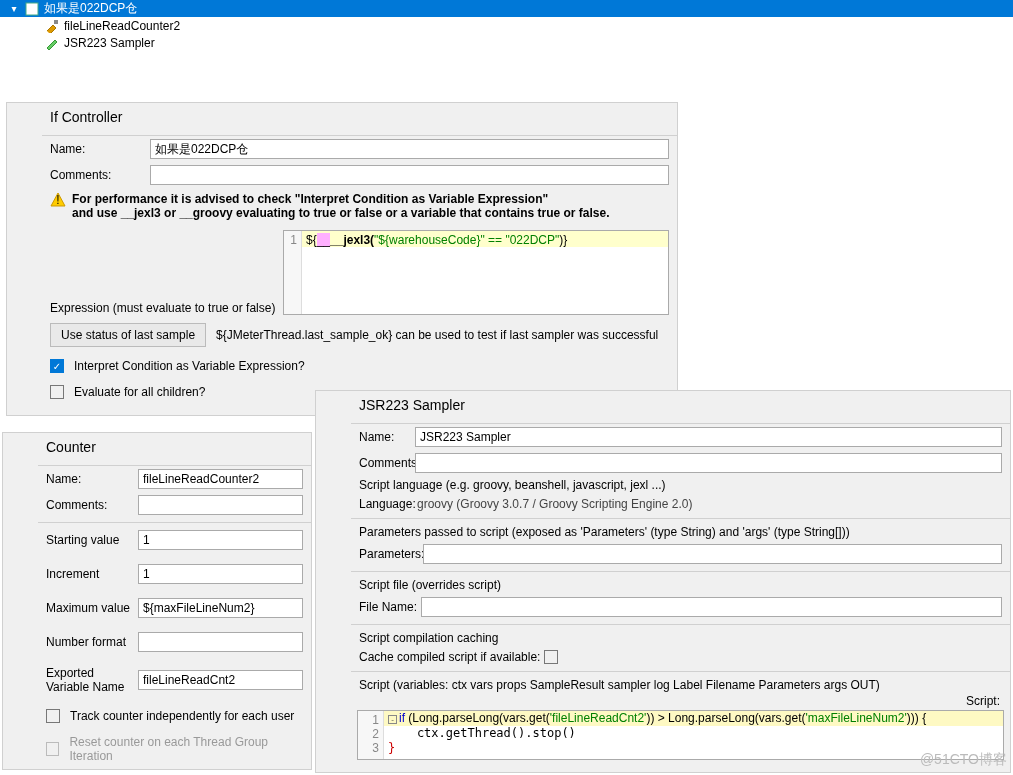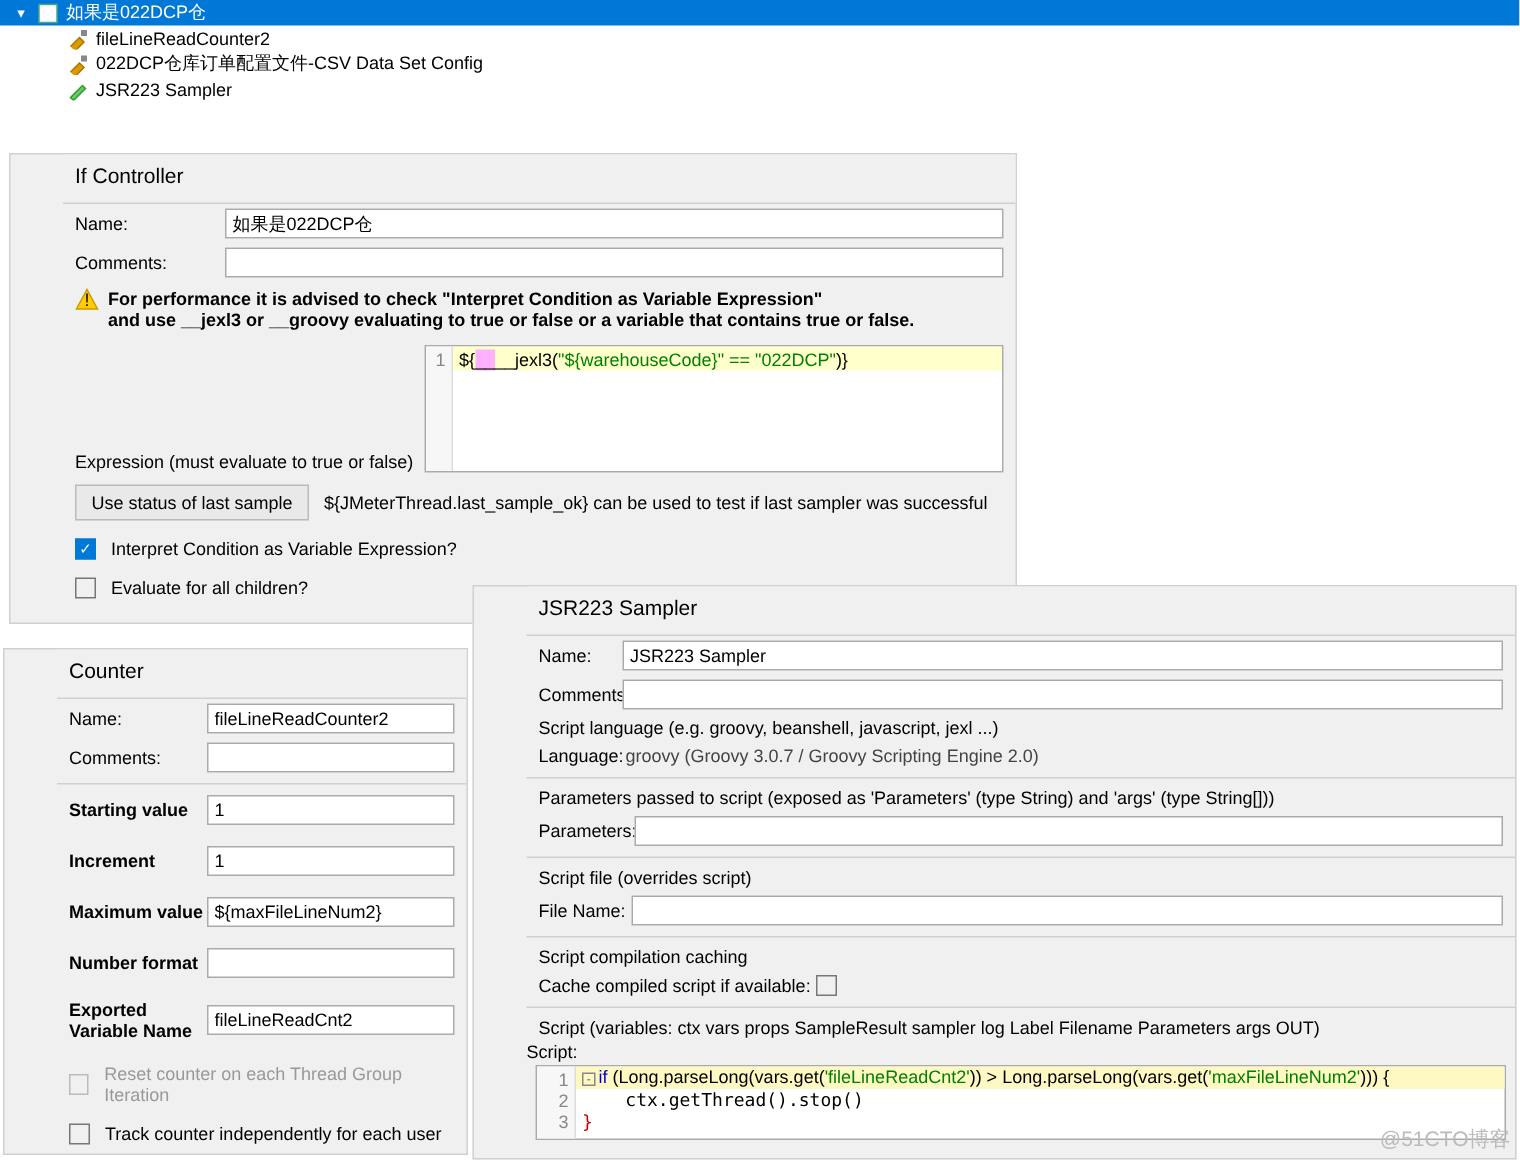--- a/index.html
+++ b/index.html
@@ -24,30 +24,30 @@
 .expr-label { width:227px; padding-top:2px;}
 .code-box { flex:1; border:1px solid #aaa; background:#fff; height:85px; display:flex; }
 .gutter { width:18px; background:#f7f7f7; border-right:1px solid #ddd; text-align:right; padding:2px 4px 0 0; color:#888; }
 .code-line { flex:1; padding:2px 4px; font-family: Consolas, monospace; font-size:12px; background:#ffffcc; height:16px; white-space:pre; }
 .btn { background:#e9e9e9; border:1px solid #bbb; padding:4px 10px; }
 .row-g { display:flex; align-items:center; padding:6px 8px; gap:10px; }
 .check { width:14px; height:14px; border:1px solid #777; display:inline-flex; align-items:center; justify-content:center; }
 .check.checked { background:#0078d7; border-color:#0078d7; color:#fff; font-size:10px; }
 .check.disabled { border-color:#bbb; }
 hr.sep { border:none; border-top:1px solid #d0d0d0; margin:4px 0; }
-.counter-label { width:135px;font-weight:bold; }
+.counter-label { width:135px; }
 .small-label { padding:2px 8px; color:#000; }
 .script-code { border:1px solid #aaa; background:#fff; display:flex; }
 .script-code .gutter { width:26px; }
 .script-lines { flex:1; }
 .script-lines .l { font-family: Consolas, monospace; font-size:12px; white-space:pre; padding:0 4px; height:15px; }
 .hl { background:#fef9c3; }
 .kw { color:#0000cc; }
 .str { color:#008000; }
-.fn { color:#000; }
+.fn { color:#000;font-weight:bold; }
 .fold { display:inline-block; width:9px; height:9px; border:1px solid #888; font-size:8px; line-height:8px; text-align:center; margin-right:2px; color:#555;}
 .watermark { position:absolute; right:6px; bottom:6px; color:#bbb; font-size:14px; }
 .drop-line { color:#444; }
 </style>
 </head>
 <body>
 
 <div class="tree">
   <div class="tree-row selected">
     <span class="tree-indent" style="width:8px"></span>
@@ -66,30 +66,20 @@
           <path d="M2 12 L8 6 L11 9 L5 15" fill="#d90" stroke="#a70"></path>
           <rect x="9" y="1" width="4" height="4" fill="#888"></rect>
         </svg>
       </span>
     <span class="tree-label">fileLineReadCounter2</span>
   </div>
   <div class="tree-row">
     <span class="tree-indent" style="width:40px"></span>
     <span class="tree-icon">
         <svg width="14" height="14">
-          <path d="M2 12 L8 6 L11 9 L5 15" fill="#d90" stroke="#a70"></path>
-          <rect x="9" y="1" width="4" height="4" fill="#888"></rect>
-        </svg>
-      </span>
-    <span class="tree-label">022DCP仓库订单配置文件-CSV Data Set Config</span>
-  </div>
-  <div class="tree-row">
-    <span class="tree-indent" style="width:40px"></span>
-    <span class="tree-icon">
-        <svg width="14" height="14">
           <path d="M2 12 L10 4 L12 6 L4 14 Z" fill="#6c6" stroke="#393"></path>
         </svg>
       </span>
     <span class="tree-label">JSR223 Sampler</span>
   </div>
   <div class="tree-row">
     <span class="tree-indent" style="width:40px"></span>
     <span class="tree-icon"></span>
   </div>
 </div>
@@ -166,28 +156,28 @@
   <div class="field-row">
       <span class="counter-label">Number format</span>
       <input class="input" value="" style="">
     </div>
   <div style="height:8px"></div>
   <div class="field-row">
       <span class="counter-label">Exported Variable Name</span>
       <input class="input" value="fileLineReadCnt2" style="">
     </div>
   <div style="height:6px"></div>
+  <div class="row-g">
+    <span class="check"></span>
+    <span>Track counter independently for each user</span>
+  </div>
   <div class="row-g" style="color:#999">
     <span class="check disabled"></span>
     <span>Reset counter on each Thread Group Iteration</span>
   </div>
-  <div class="row-g">
-    <span class="check"></span>
-    <span>Track counter independently for each user</span>
-  </div>
 </div>
 
 <div class="panel" style="top:390px; left:315px; width:696px; height:383px;">
   <div class="panel-title">JSR223 Sampler</div>
   <div class="field-row">
     <span class="field-label" style="width:56px">Name:</span>
     <input class="input" value="JSR223 Sampler" style="">
   </div>
   <div class="field-row">
     <span class="field-label" style="width:56px">Comments:</span>
@@ -211,21 +201,21 @@
     <input class="input" value="" style="">
   </div>
   <hr class="sep">
   <div class="small-label">Script compilation caching</div>
   <div class="field-row">
     <span>Cache compiled script if available:</span>&nbsp;
     <span class="check"></span>
   </div>
   <hr class="sep">
   <div class="small-label">Script (variables: ctx vars props SampleResult sampler log Label Filename Parameters args OUT)</div>
-  <div style="padding:0 10px 2px 0;">Script:</div>
+  <div style="text-align:right; padding:0 10px 2px 0;">Script:</div>
   <div class="script-code" style="margin:0 6px; height:50px;">
     <div class="gutter">1<br>2<br>3</div>
     <div class="script-lines">
       <div class="l hl"><span class="fold">-</span><span class="kw">if </span><span>(Long.parseLong(vars.get(</span><span class="str">'fileLineReadCnt2'</span><span>)) &gt; Long.parseLong(vars.get(</span><span class="str">'maxFileLineNum2'</span><span>))) {</span></div>
       <div class="l">    ctx.getThread().stop()</div>
       <div class="l" style="color:#c00">}</div>
     </div>
   </div>
 </div>
 

